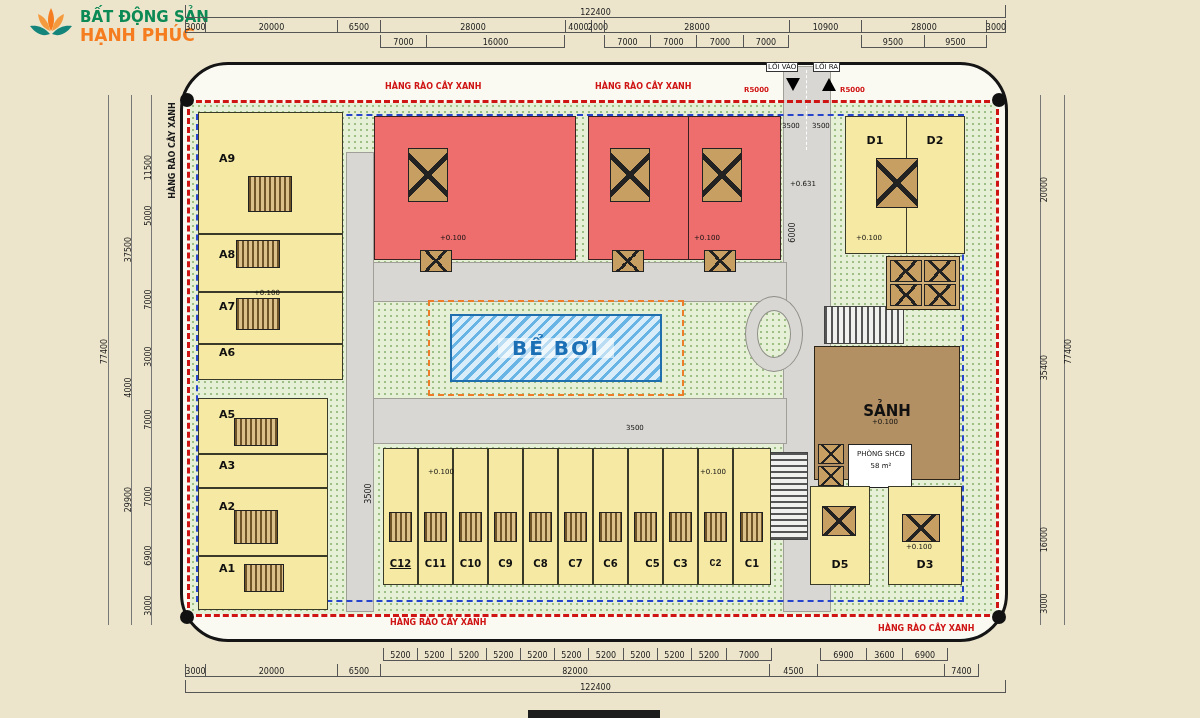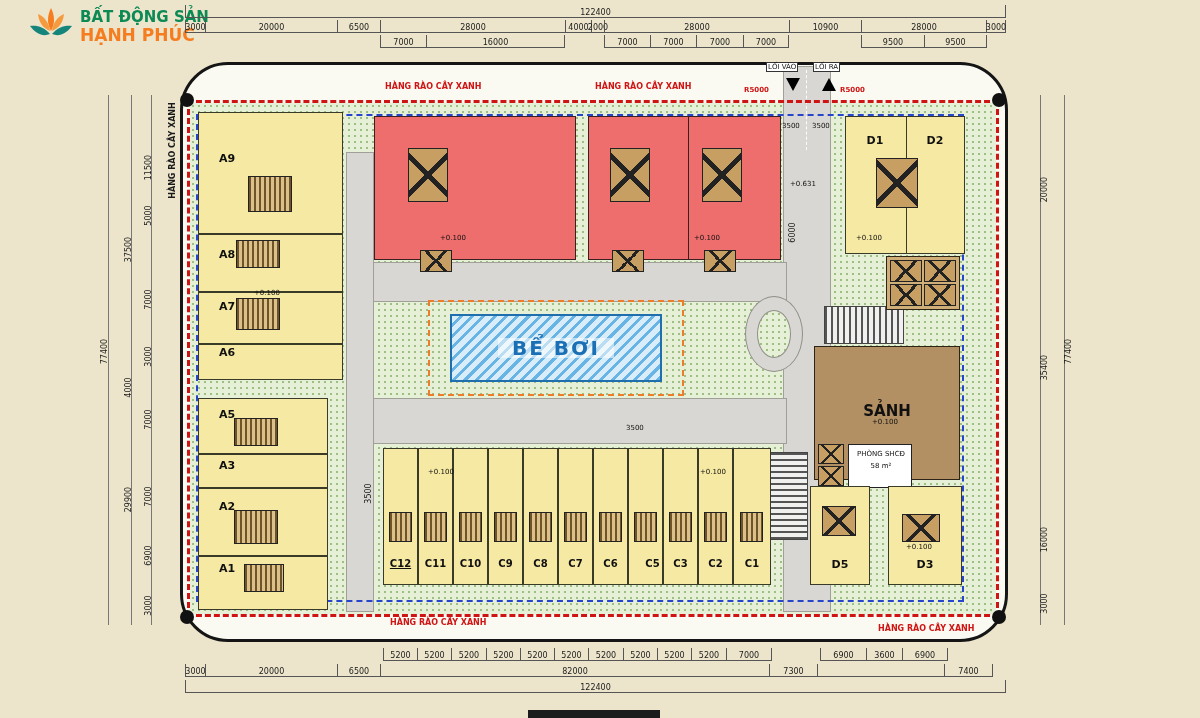--- a/index.html
+++ b/index.html
@@ -169,21 +169,21 @@
   <div class="abs stair" style="left:740px;top:512px;width:23px;height:30px;"></div>
   <span class="abs bl" style="left:383px;top:558px;width:35px;font-size:10px;text-decoration:underline;">C12</span>
   <span class="abs bl" style="left:418px;top:558px;width:35px;font-size:10px;">C11</span>
   <span class="abs bl" style="left:453px;top:558px;width:35px;font-size:10px;">C10</span>
   <span class="abs bl" style="left:488px;top:558px;width:35px;font-size:10px;">C9</span>
   <span class="abs bl" style="left:523px;top:558px;width:35px;font-size:10px;">C8</span>
   <span class="abs bl" style="left:558px;top:558px;width:35px;font-size:10px;">C7</span>
   <span class="abs bl" style="left:593px;top:558px;width:35px;font-size:10px;">C6</span>
   <span class="abs bl" style="left:628px;top:558px;width:49px;font-size:10px;">C5</span>
   <span class="abs bl" style="left:663px;top:558px;width:35px;font-size:10px;">C3</span>
-  <span class="abs bl" style="left:698px;top:558px;width:35px;font-size:10px;">C2</span>
+  <span class="abs bl" style="left:698px;top:558px;width:35px;font-size:10px;font-family:Liberation Mono, monospace;">C2</span>
   <span class="abs bl" style="left:733px;top:558px;width:38px;font-size:10px;">C1</span>
   <span class="abs lvl" style="left:428px;top:468px;">+0.100</span>
   <span class="abs lvl" style="left:700px;top:468px;">+0.100</span>
 
   <span class="abs tag" style="left:766px;top:62px;">LỐI VÀO</span>
   <span class="abs tag" style="left:813px;top:62px;">LỐI RA</span>
   <div class="abs tri-down" style="left:786px;top:78px;"></div>
   <div class="abs tri-up" style="left:822px;top:78px;"></div>
   <span class="abs red-note" style="left:744px;top:86px;font-size:7px;">R5000</span>
   <span class="abs red-note" style="left:840px;top:86px;font-size:7px;">R5000</span>
@@ -251,23 +251,23 @@
   <div class="dim-row" style="left:820px;top:648px;">
     <div class="dim-seg" style="width:46px;">6900</div>
     <div class="dim-seg" style="width:36px;">3600</div>
     <div class="dim-seg" style="width:46px;">6900</div>
   </div>
   <div class="dim-row" style="left:185px;top:664px;">
     <div class="dim-seg" style="width:20px;">3000</div>
     <div class="dim-seg" style="width:132px;">20000</div>
     <div class="dim-seg" style="width:43px;">6500</div>
     <div class="dim-seg" style="width:389px;">82000</div>
-    <div class="dim-seg" style="width:48px;">7300</div>
+    <div class="dim-seg" style="width:48px;">4500</div>
     <div class="dim-seg" style="width:127px;"></div>
-    <div class="dim-seg" style="width:49px;">7400</div>
+    <div class="dim-seg" style="width:35px;">7400</div>
   </div>
   <div class="dim-row" style="left:185px;top:680px;">
     <div class="dim-seg" style="width:821px;">122400</div>
   </div>
 
   <div class="abs vline" style="left:108px;top:95px;height:530px;"></div>
   <div class="abs vline" style="left:131px;top:95px;height:530px;"></div>
   <div class="abs vline" style="left:151px;top:95px;height:530px;"></div>
   <span class="abs vrot" style="left:84px;top:347px;width:40px;">77400</span>
   <span class="abs vrot" style="left:108px;top:245px;width:40px;">37500</span>

